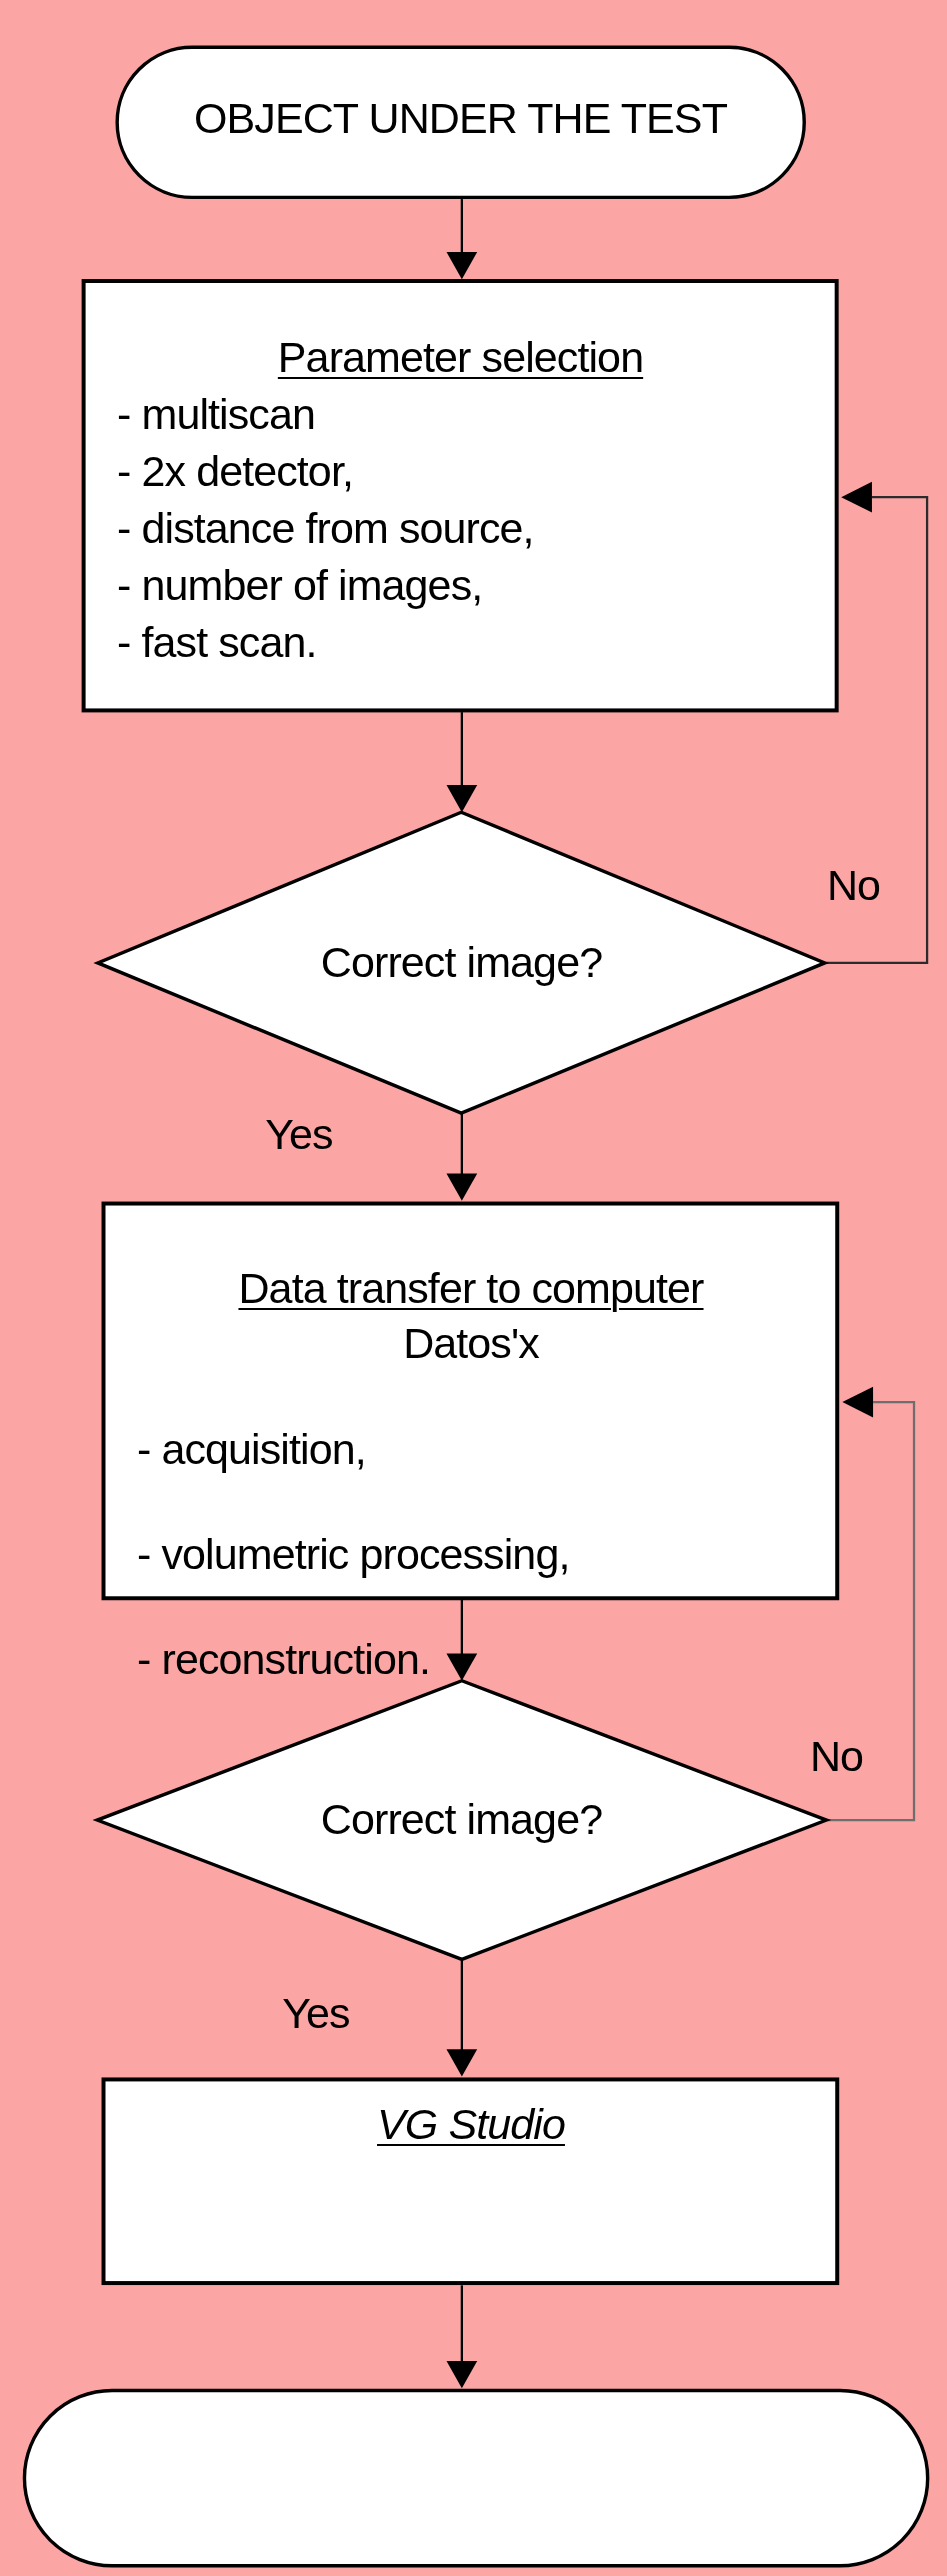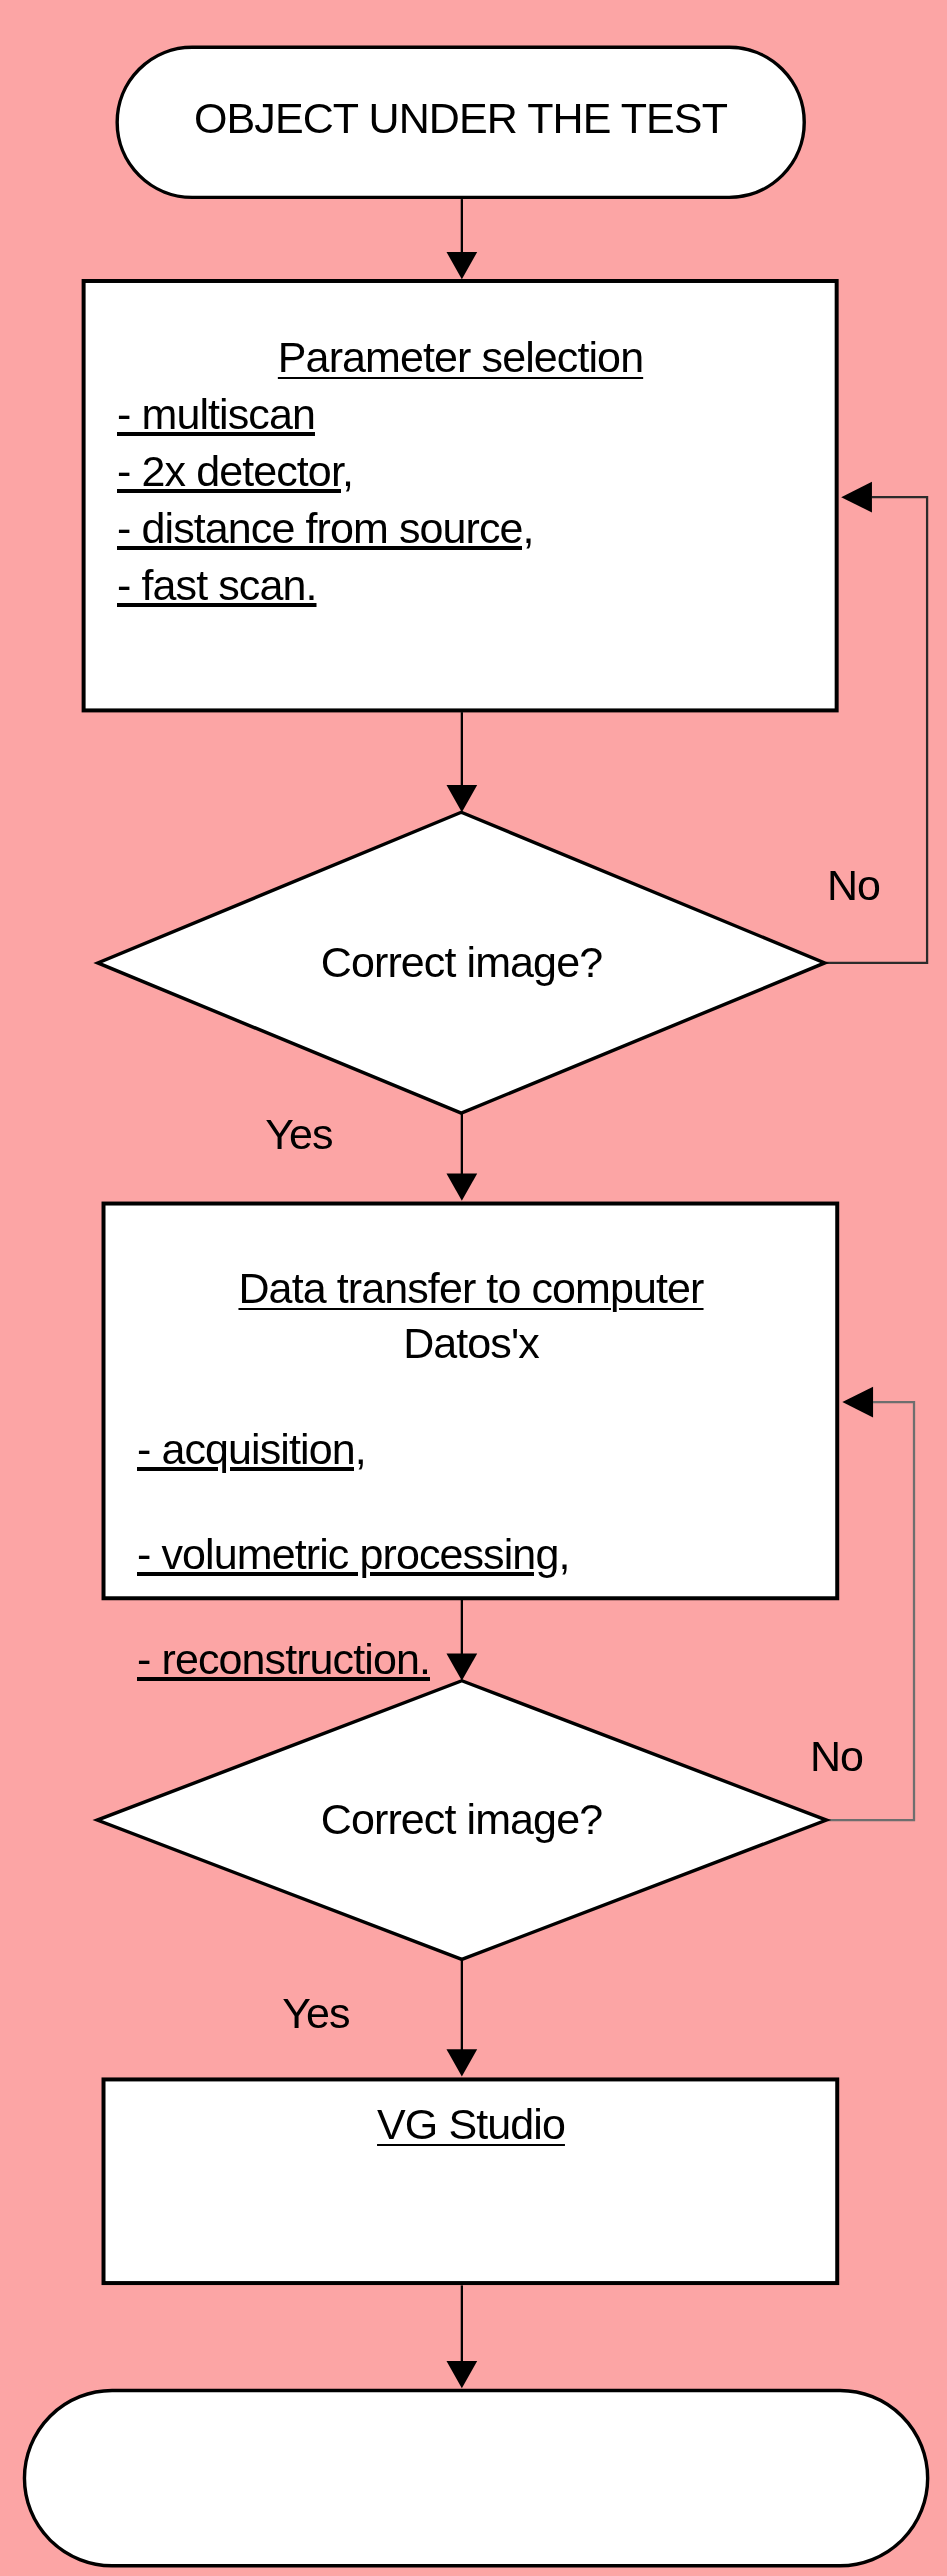--- a/index.html
+++ b/index.html
@@ -25,21 +25,21 @@
     color: #000000;
     white-space: nowrap;
   }
   .centered { text-align: center; }
   .right { text-align: center; }
   .underlined {
     text-decoration: underline;
     text-decoration-thickness: 2.3px;
     text-underline-offset: 4.6px;
   }
-  .list { position: absolute; font-size: 43px; letter-spacing: -0.9px; text-decoration: underline; }
+  .list { position: absolute; font-size: 43px; letter-spacing: -0.9px; }
   .list div { white-space: nowrap; }
   .lh101 div { line-height: 57px; }
   .lh100 div { line-height: 57px; margin-top: 48px; }
   .lh98  div { line-height: 56px; }
 </style>
 </head>
 <body>
 
 <div id="canvas">
 
@@ -84,36 +84,37 @@
     <rect x="43" y="4203" width="1588" height="308" rx="154" ry="154" fill="#ffffff" stroke="#000000" stroke-width="6"></rect>
   </svg>
 
   <div class="label centered" style="left:119px; top:97px; width:683px;">OBJECT UNDER THE TEST</div>
 
   <div class="label centered underlined" style="left:84px; top:336px; width:753px;">Parameter selection</div>
   <div class="list lh101" style="left:117px; top:386px;">
     <div>- multiscan</div>
     <div>- 2x detector,</div>
     <div>- distance from source,</div>
+    <div>- number of images,</div>
     <div>- fast scan.</div>
   </div>
 
   <div class="label centered" style="left:177px; top:941px; width:569px;">Correct image?</div>
   <div class="label centered" style="left:785px; top:864px; width:137px;">No</div>
   <div class="label right" style="left:228px; top:1113px; width:142px;">Yes</div>
 
   <div class="label centered underlined" style="left:104px; top:1267px; width:734px;">Data transfer to computer</div>
   <div class="label centered" style="left:104px; top:1322px; width:734px;">Datos'x</div>
   <div class="list lh100" style="left:137px; top:1373px;">
     <div>- acquisition,</div>
     <div>- volumetric processing,</div>
     <div>- reconstruction.</div>
   </div>
 
   <div class="label centered" style="left:177px; top:1798px; width:569px;">Correct image?</div>
   <div class="label centered" style="left:768px; top:1735px; width:137px;">No</div>
   <div class="label right" style="left:245px; top:1992px; width:142px;">Yes</div>
 
-  <div class="label centered underlined" style="left:104px; top:2103px; width:734px;">VG Studio</div>
+  <div class="label centered underlined" style="left:104px; top:2103px; width:734px;font-style:italic;">VG Studio</div>
 
 
 </div>
 
 
 </body></html>

